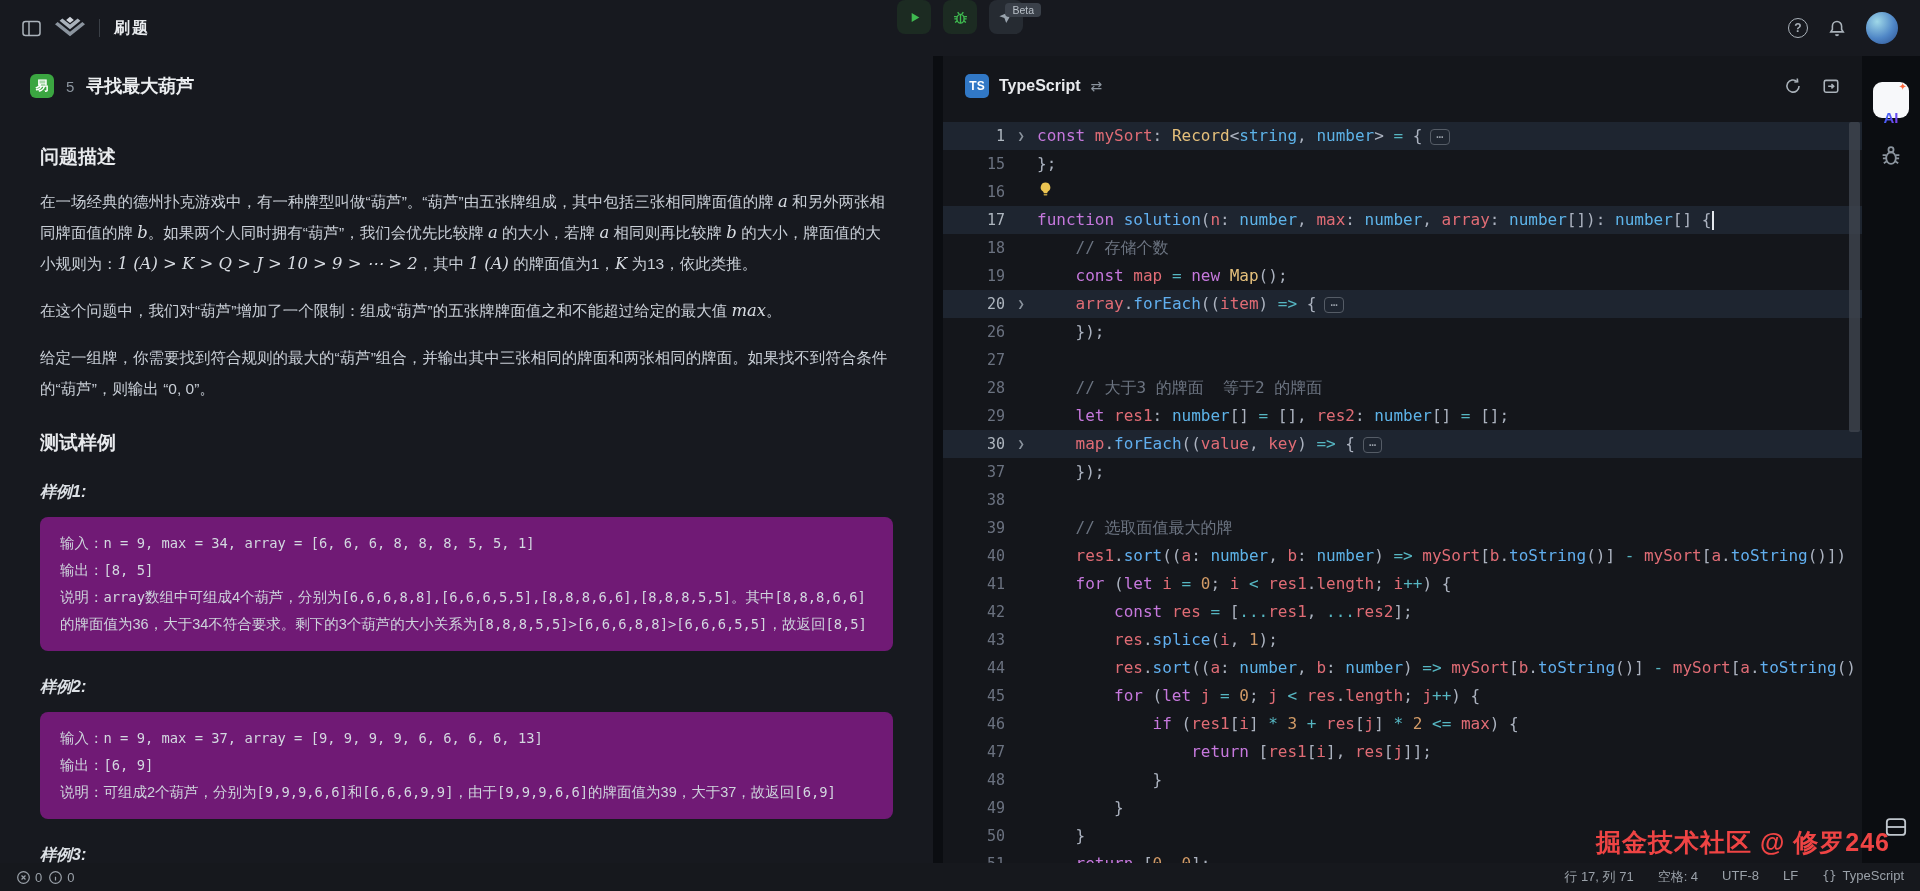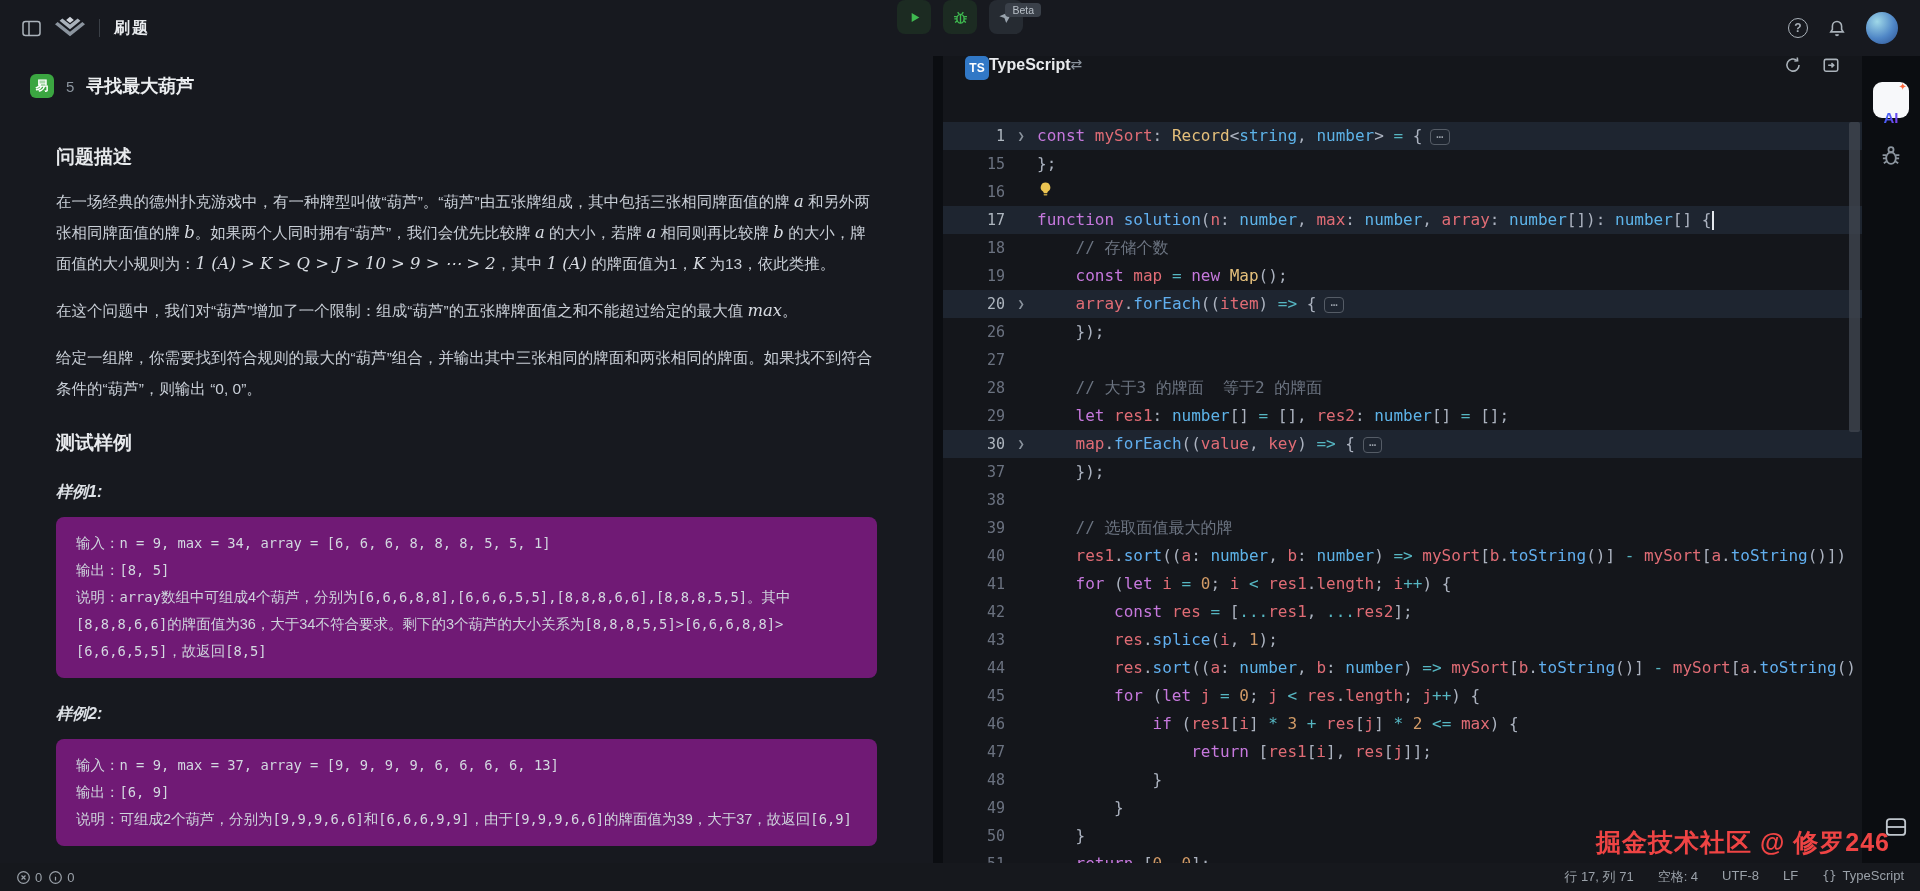--- a/index.html
+++ b/index.html
@@ -39,35 +39,35 @@
   .right-rail { flex:1; display:flex; flex-direction:column; align-items:center;
     padding-top:26px; gap:26px; }
 
   
   .panel-header { height:60px; flex:0 0 60px; display:flex; align-items:center;
     padding:0 30px; gap:12px; }
   .diff-badge { width:24px; height:24px; border-radius:6px; background:#3ba641; color:#fff;
     font-size:13px; font-weight:700; display:flex; align-items:center; justify-content:center; }
   .prob-id { color:#8b949e; font-size:15px; }
   .prob-title { color:#eceef0; font-size:18px; font-weight:700; }
-  .panel-content { flex:1; overflow:hidden; padding:2px 56px 0; }
+  .panel-content { flex:1; overflow:hidden; padding:2px 40px 0; }
   .section-heading { font-size:19px; font-weight:700; color:#e8eaed; margin:26px 0 4px; }
   .para { font-size:15.5px; line-height:31px; margin:16px 0; color:#c9cfd7; }
   .math { font-family:"DejaVu Serif","Liberation Serif",serif; font-style:italic;
     font-size:1.06em; color:#d8dce2; }
   .inline-code { font-family:"DejaVu Sans Mono","Liberation Mono",monospace;
     font-size:0.95em; color:#d3d8e0; }
   .example-label { font-style:italic; font-weight:700; font-size:16px; color:#dde1e6;
     margin:26px 0 14px; }
   .example-block { background:#701a75; border-radius:8px; padding:13px 20px; font-size:14.5px;
     line-height:27px; color:#ced4dc; margin-bottom:4px; }
 
   
-  .editor-header { height:60px; flex:0 0 60px; display:flex; align-items:flex-start;
-    padding:0 22px; }
+  .editor-header { height:60px; flex:0 0 60px; display:flex; align-items:center;
+    padding:0 22px; gap:10px; }
   .ts-badge { width:24px; height:24px; background:#3178c6; color:#fff; border-radius:5px;
     font-weight:700; font-size:12px; display:flex; align-items:center; justify-content:center; }
   .lang-name { font-size:16px; font-weight:700; color:#e8eaed; }
   .swap-glyph { color:#8b949e; font-size:14px; cursor:pointer; }
   .eh-right { margin-left:auto; display:flex; gap:20px; align-items:center; }
 
   .editor-body { position:relative; flex:1; overflow:hidden; padding-top:6px;
     font-family:"DejaVu Sans Mono","Liberation Mono",monospace; font-size:16px; }
   .code-row { display:flex; height:28px; line-height:28px; white-space:pre; }
   .code-row.hl { background:#1e2530; }

